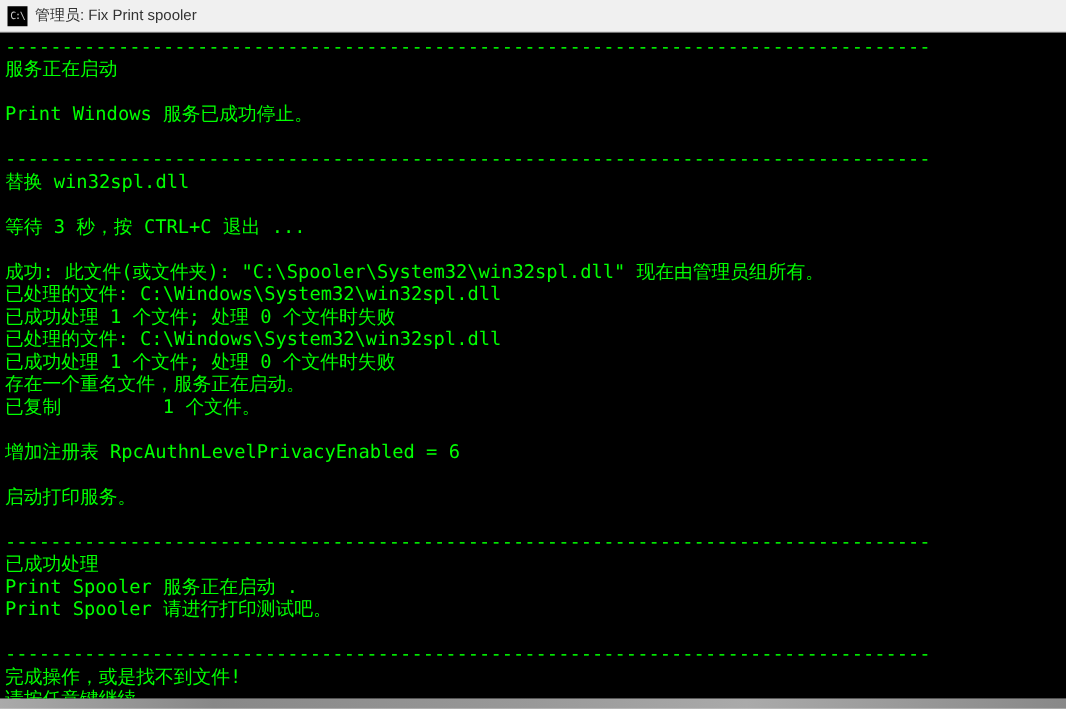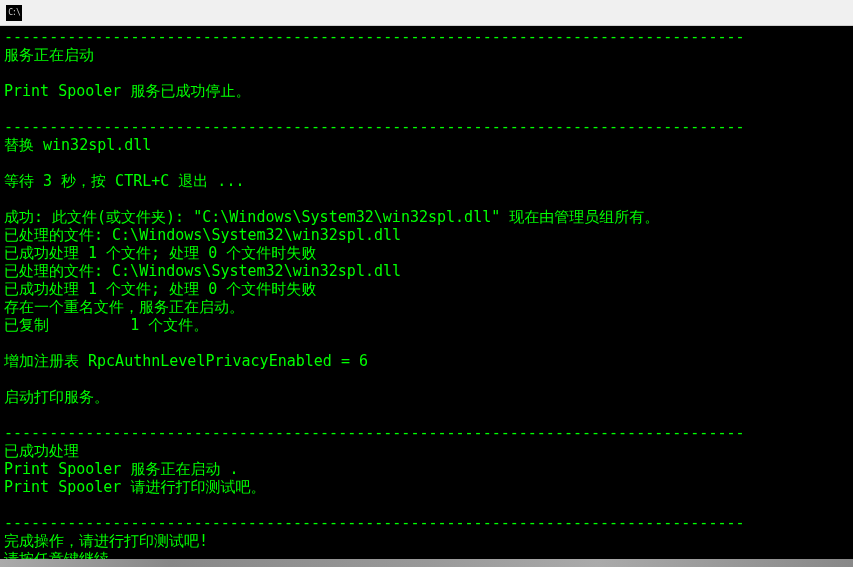--- a/index.html
+++ b/index.html
@@ -62,45 +62,46 @@
       height: 8px;
       background: linear-gradient(to right, #aaa 0%, #888 20%, #999 50%, #aaa 70%, #888 100%);
     }
   </style>
 </head>
 <body>
 
 <div class="window">
   <div class="titlebar">
     <div class="titlebar-icon">C:\</div>
+    <span>管理员:  Fix Print spooler</span>
   </div>
   <div class="terminal"><span class="divider">----------------------------------------------------------------------------------</span>
 <span>服务正在启动</span>
 <span></span>
-<span>Print Spooler 服务已成功停止。</span>
+<span>Print Windows 服务已成功停止。</span>
 <span></span>
 <span class="divider">----------------------------------------------------------------------------------</span>
 <span>替换 win32spl.dll</span>
 <span></span>
 <span>等待 3 秒，按 CTRL+C 退出 ...</span>
 <span></span>
-<span>成功: 此文件(或文件夹): "C:\Windows\System32\win32spl.dll" 现在由管理员组所有。</span>
+<span>成功: 此文件(或文件夹): "C:\Spooler\System32\win32spl.dll" 现在由管理员组所有。</span>
 <span>已处理的文件: C:\Windows\System32\win32spl.dll</span>
 <span>已成功处理 1 个文件; 处理 0 个文件时失败</span>
 <span>已处理的文件: C:\Windows\System32\win32spl.dll</span>
 <span>已成功处理 1 个文件; 处理 0 个文件时失败</span>
 <span>存在一个重名文件，服务正在启动。</span>
 <span>已复制         1 个文件。</span>
 <span></span>
 <span>增加注册表 RpcAuthnLevelPrivacyEnabled = 6</span>
 <span></span>
 <span>启动打印服务。</span>
 <span></span>
 <span class="divider">----------------------------------------------------------------------------------</span>
 <span>已成功处理</span>
 <span>Print Spooler 服务正在启动 .</span>
 <span>Print Spooler 请进行打印测试吧。</span>
 <span></span>
 <span class="divider">----------------------------------------------------------------------------------</span>
-<span>完成操作，请进行打印测试吧!</span>
+<span>完成操作，或是找不到文件!</span>
 <span>请按任意键继续. . .</span></div>
   <div class="bottom-strip"></div>
 </div>
 
 </body></html>

